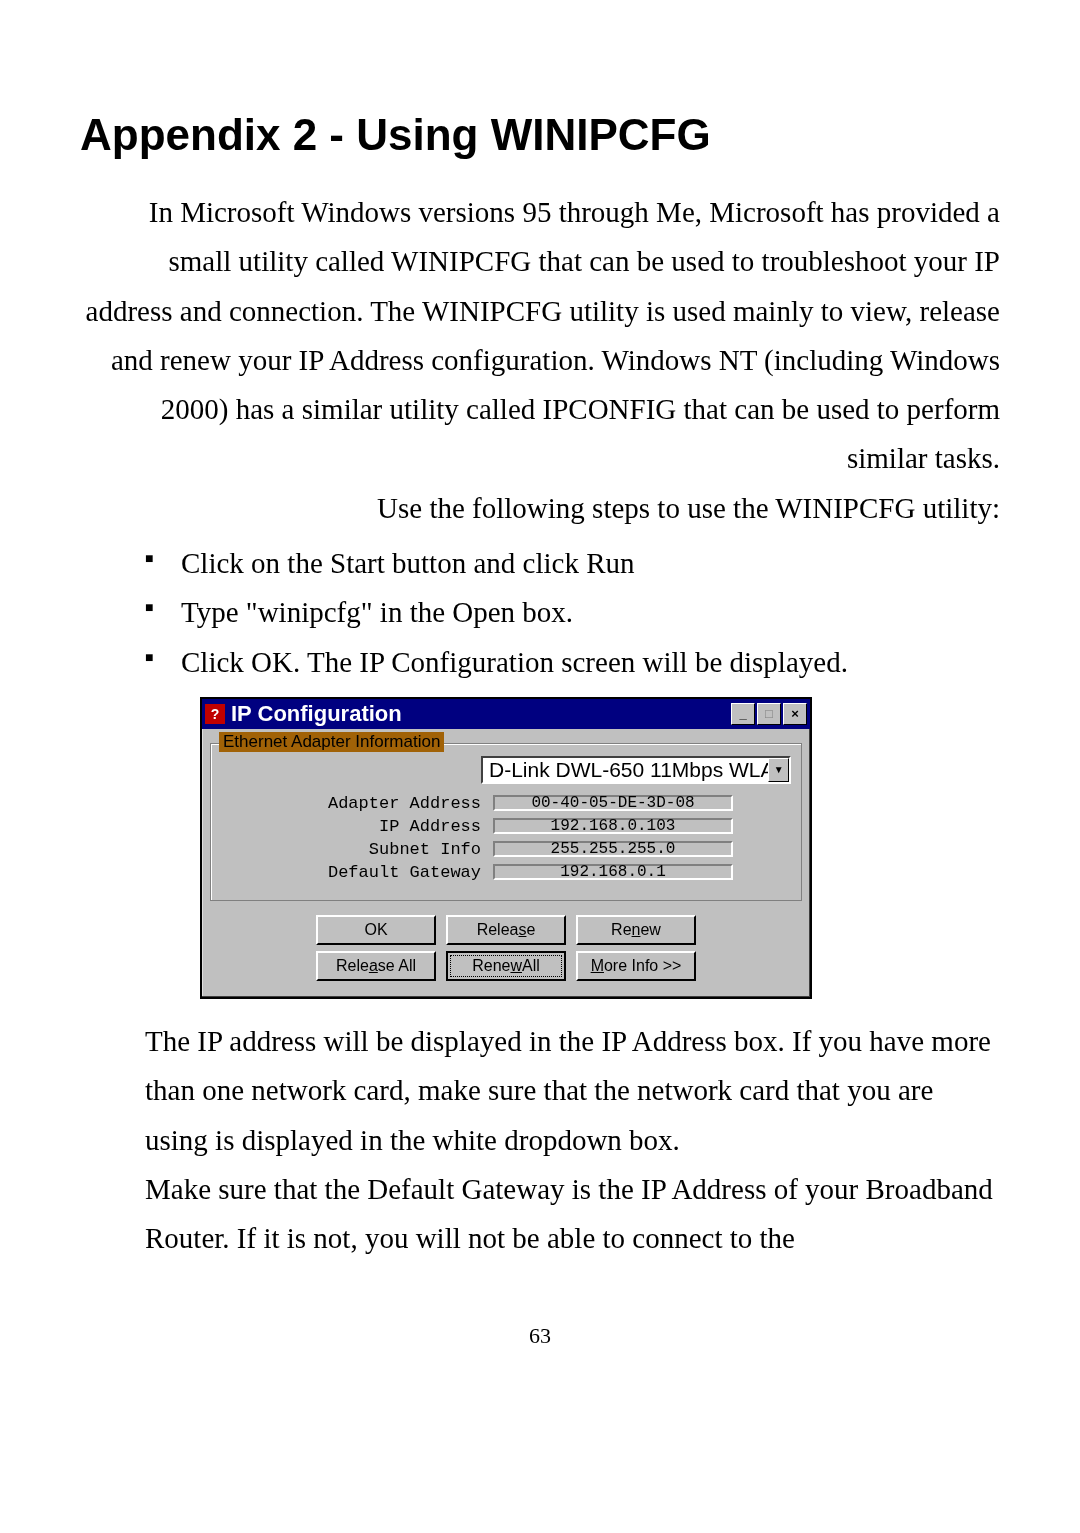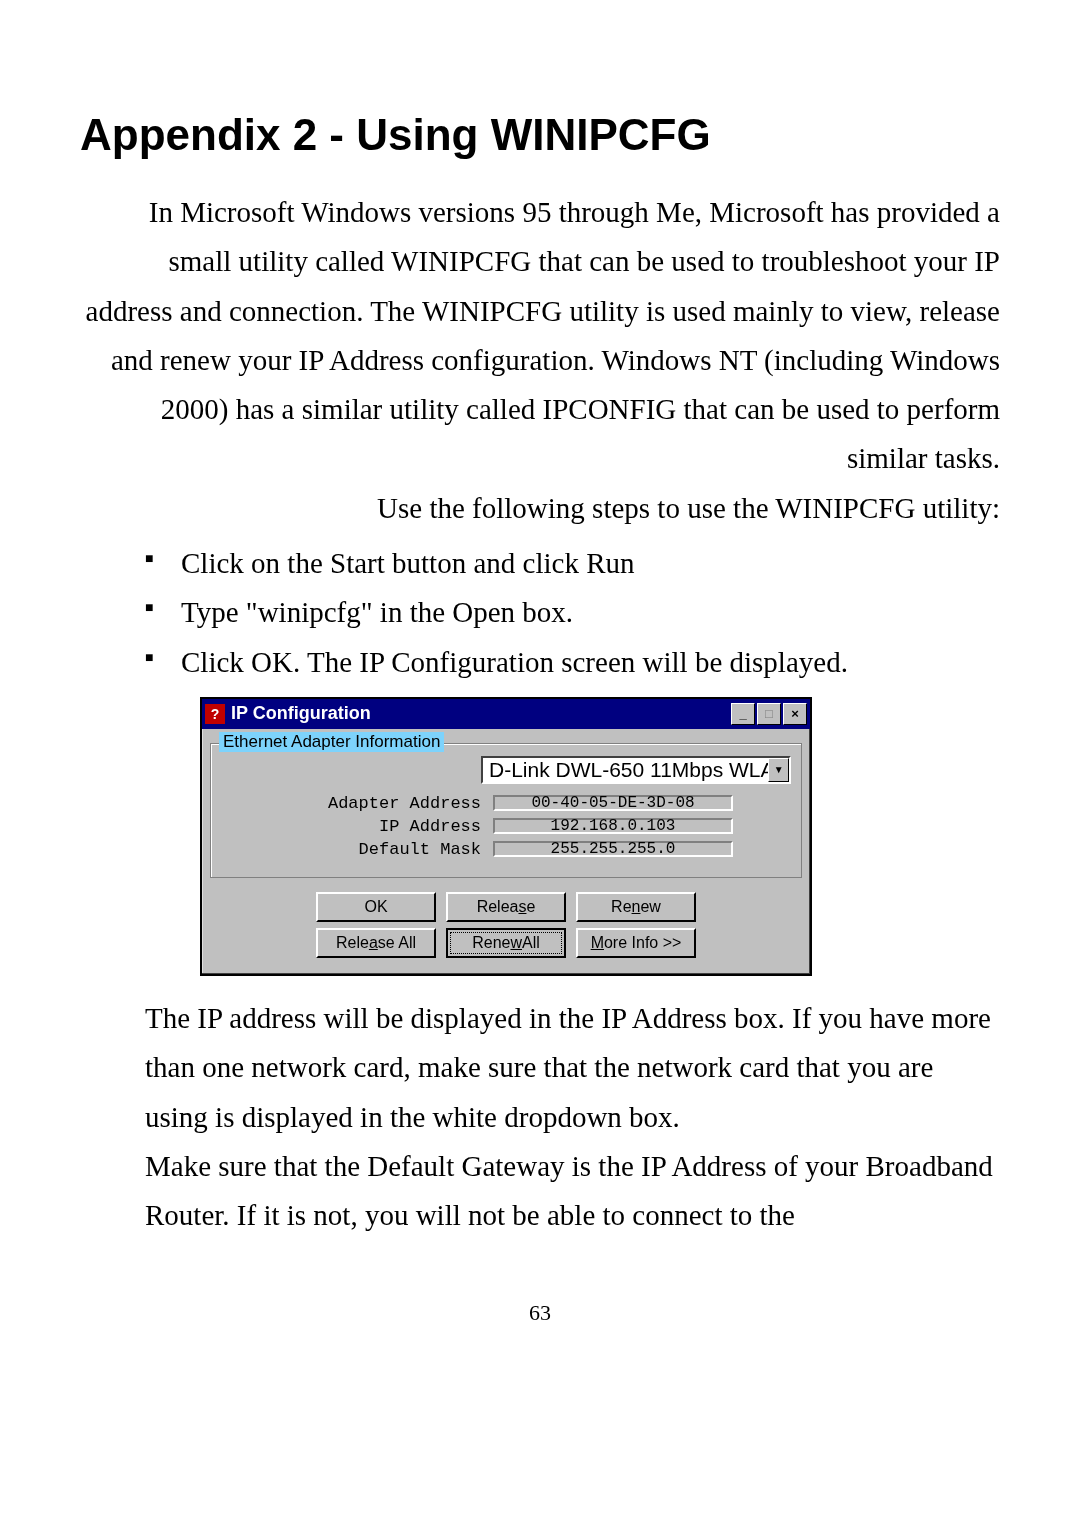--- a/index.html
+++ b/index.html
@@ -67,21 +67,21 @@
     padding: 2px 3px;
     height: 26px;
   }
   .titlebar .sysicon {
     width: 20px; height: 20px;
     background: #c00000;
     margin-right: 6px;
     display: flex; align-items: center; justify-content: center;
     font-size: 14px; color: #fff; font-weight: bold;
   }
-  .titlebar .title-text { font-weight: bold; flex: 1; font-size: 18px; }
+  .titlebar .title-text { font-weight: bold; flex: 1; font-size: 22px; }
   .tb-btns { display: flex; gap: 2px; }
   .tb-btn {
     width: 22px; height: 20px;
     background: #c0c0c0;
     border-top: 1px solid #fff; border-left: 1px solid #fff;
     border-right: 1px solid #000; border-bottom: 1px solid #000;
     color: #000; font-weight: bold; font-size: 13px;
     display: flex; align-items: center; justify-content: center;
     font-family: Arial, sans-serif;
   }
@@ -90,21 +90,21 @@
   .groupbox {
     border: 1px solid #808080;
     box-shadow: inset 1px 1px 0 #fff;
     margin-top: 10px;
     padding: 12px 10px 14px 10px;
     position: relative;
   }
   .groupbox .legend {
     position: absolute;
     top: -12px; left: 8px;
-    background: #7dd3fc;
+    background: #a16207;
     padding: 0 4px;
     font-size: 17px;
   }
   .adapter-row { display: flex; justify-content: flex-end; margin-bottom: 10px; }
   .combo {
     width: 310px; height: 28px;
     background: #fff;
     border-top: 2px solid #404040; border-left: 2px solid #404040;
     border-right: 2px solid #fff; border-bottom: 2px solid #fff;
     display: flex; align-items: center; justify-content: space-between;
@@ -204,22 +204,26 @@
 
           <div class="field-row">
             <div class="field-label">Adapter Address</div>
             <div class="field-value">00-40-05-DE-3D-08</div>
           </div>
           <div class="field-row">
             <div class="field-label">IP Address</div>
             <div class="field-value">192.168.0.103</div>
           </div>
           <div class="field-row">
-            <div class="field-label">Default Mask</div>
+            <div class="field-label">Subnet Info</div>
             <div class="field-value">255.255.255.0</div>
+          </div>
+          <div class="field-row">
+            <div class="field-label">Default Gateway</div>
+            <div class="field-value">192.168.0.1</div>
           </div>
         </div>
 
         <div class="btn-rows">
           <div class="btn-row">
             <div class="win-btn">OK</div>
             <div class="win-btn">Relea<span class="mnemonic">s</span>e</div>
             <div class="win-btn">Re<span class="mnemonic">n</span>ew</div>
           </div>
           <div class="btn-row">

